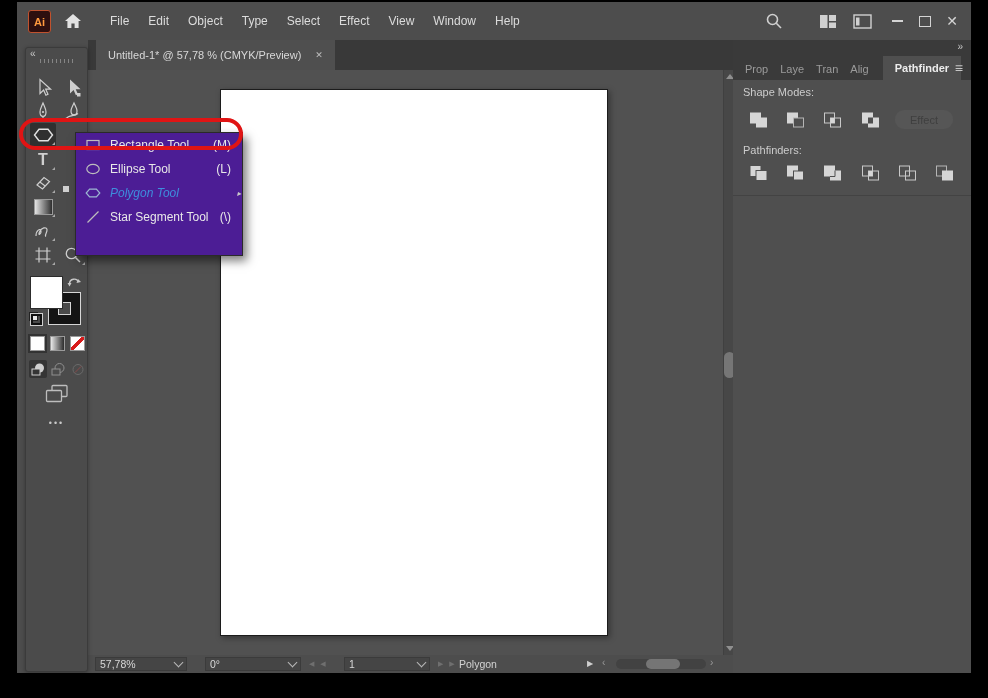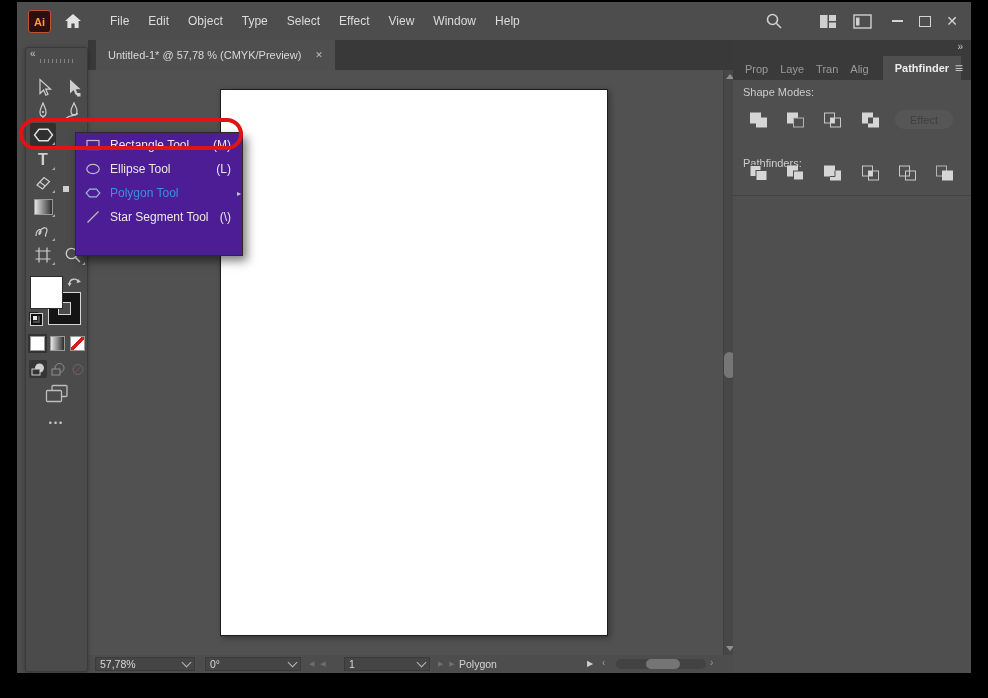--- a/index.html
+++ b/index.html
@@ -95,21 +95,21 @@
   .dmode.active{background:#353535;border-radius:2px;}
   .scrmode{position:absolute;left:19px;top:336px;}
   .tp-dots{position:absolute;left:0;top:370px;width:61px;text-align:center;color:#c9c9c9;
            font-size:9px;letter-spacing:2px;}
 
   
   .flyout{position:absolute;left:58px;top:118px;width:168px;height:124px;background:#4c1d95;
           border:1px solid #2a2a2a;box-shadow:4px 5px 9px rgba(0,0,0,.5);z-index:40;box-sizing:border-box;margin-top:12px;}
   .fitem{height:24px;display:flex;align-items:center;padding-left:9px;gap:9px;font-size:12px;color:#e8e8e8;position:relative;}
   .fitem .sc{margin-left:auto;padding-right:11px;}
-  .fitem.active{color:#3e8edd;}
+  .fitem.active{color:#3e8edd;font-style:italic;}
   .tearoff{position:absolute;right:1px;top:8px;font-size:8px;color:#c9c9c9;}
   .cur-marker{position:absolute;left:46px;top:184px;width:6px;height:6px;background:#cfcfcf;z-index:45;}
   .red-oval{position:absolute;left:2px;top:116px;width:224px;height:32px;border:4px solid #e01414;
             border-radius:17px;z-index:60;box-sizing:border-box;}
 </style>
 </head>
 <body>
 
 <div class="window">
 
@@ -170,21 +170,21 @@
     <div class="artboard"></div>
   </div>
 
   <div class="vscroll">
     <div class="varr up"></div>
     <div class="vthumb"></div>
     <div class="varr down"></div>
   </div>
 
   <div class="statusbar">
-    <div class="sfield" style="left:7px;width:100px;">
+    <div class="sfield" style="left:7px;width:92px;">
       <span>57,78%</span>
       <span class="chev"></span>
     </div>
     <div class="sfield" style="left:117px;width:96px;">
       <span>0°</span>
       <span class="chev"></span>
     </div>
     <div class="snav" style="left:221px;">◀ ◀</div>
     <div class="sfield" style="left:256px;width:86px;">
       <span>1</span>
@@ -235,21 +235,21 @@
       </div>
       <div class="pf-btn" style="left:125px;top:30px;">
         <svg width="21" height="18" viewBox="0 0 21 18">
             <rect x="2" y="1.5" width="11" height="11" fill="#d6d6d6"></rect>
             <rect x="8" y="6.5" width="11" height="10" fill="#d6d6d6"></rect>
             <rect x="8" y="6.5" width="5" height="6" fill="#4f4f4f"></rect>
           </svg>
       </div>
       <div class="expand-btn">Effect</div>
 
-      <div class="sect-label" style="top:64px;margin-top:13px;">Pathfinders:</div>
+      <div class="sect-label" style="top:64px;">Pathfinders:</div>
 
       <div class="pf-btn" style="left:13px;top:83px;">
         <svg width="21" height="18" viewBox="0 0 21 18">
             <rect x="2" y="1.5" width="11" height="11" fill="#d6d6d6" stroke="#4f4f4f"></rect>
             <rect x="8" y="6.5" width="11" height="10" fill="#d6d6d6" stroke="#4f4f4f"></rect>
           </svg>
       </div>
       <div class="pf-btn" style="left:50px;top:83px;">
         <svg width="21" height="18" viewBox="0 0 21 18">
             <rect x="2" y="1.5" width="11" height="11" fill="#d6d6d6"></rect>

